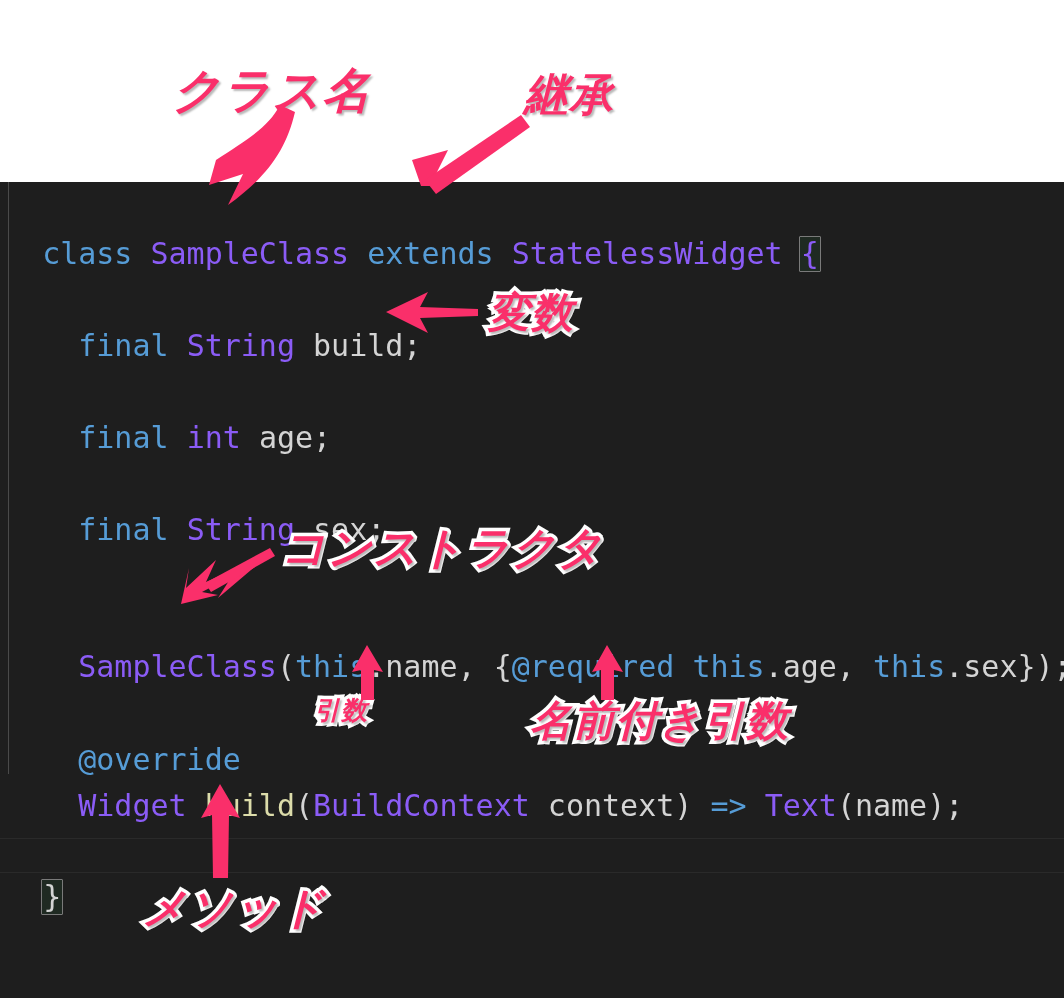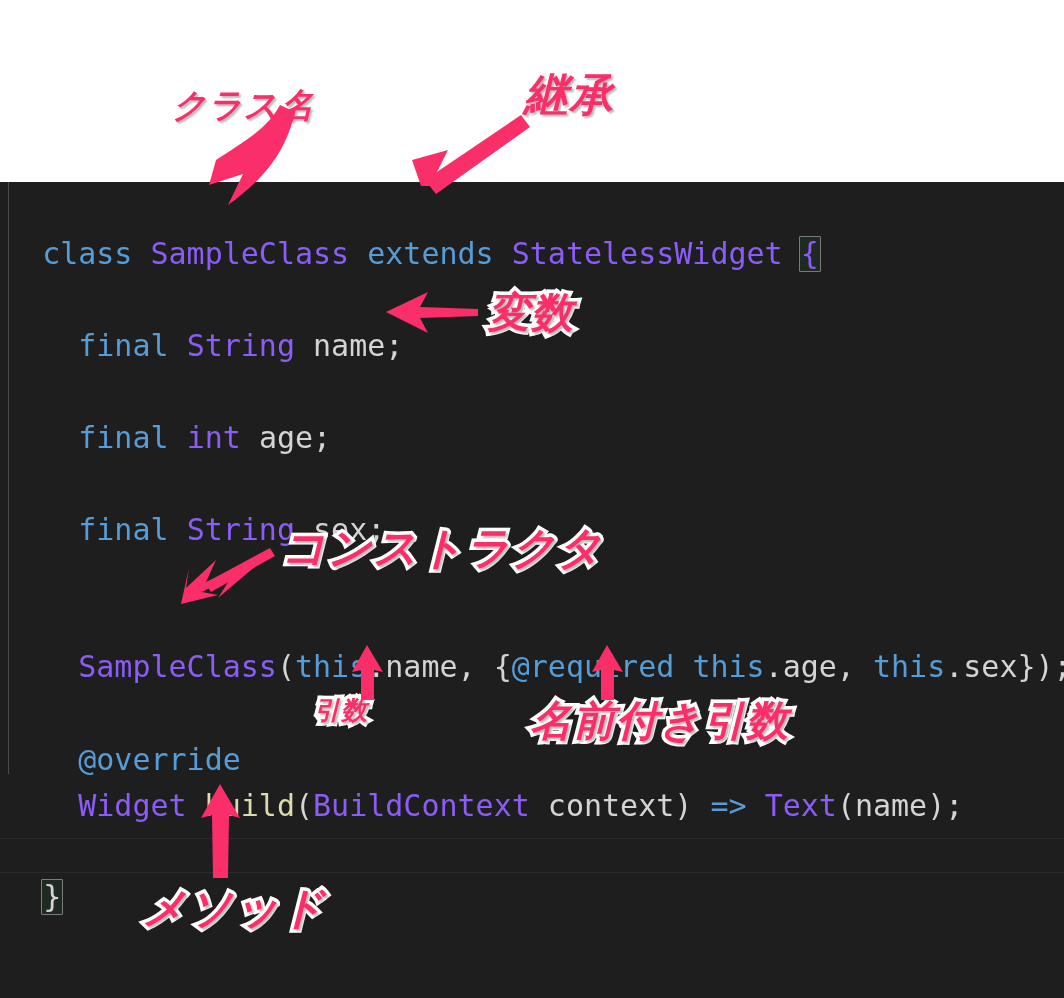--- a/index.html
+++ b/index.html
@@ -109,21 +109,21 @@
   <div class="editor-rule" style="top:690px;"></div>
 
   <div id="indent-guide" style="top:0px;"></div>
 </div>
 
 <div class="code-line" style="top:200px; left:6px;">
   <span class="tok-kw">class</span><span class="tok-plain"> </span><span class="tok-type">SampleClass</span><span class="tok-plain"> </span><span class="tok-kw">extends</span><span class="tok-plain"> </span><span class="tok-type">StatelessWidget</span><span class="tok-plain"> </span><span class="tok-type bracket-hl">{</span>
 </div>
 
 <div class="code-line" style="top:292px; left:6px;">
-  <span class="tok-plain">  </span><span class="tok-kw">final</span><span class="tok-plain"> </span><span class="tok-type">String</span><span class="tok-plain"> </span><span class="tok-plain">name;</span>
+  <span class="tok-plain">  </span><span class="tok-kw">final</span><span class="tok-plain"> </span><span class="tok-type">String</span><span class="tok-plain"> </span><span class="tok-plain">build;</span>
 </div>
 
 <div class="code-line" style="top:384px; left:6px;">
   <span class="tok-plain">  </span><span class="tok-kw">final</span><span class="tok-plain"> </span><span class="tok-type">int</span><span class="tok-plain"> </span><span class="tok-plain">age;</span>
 </div>
 
 <div class="code-line" style="top:476px; left:6px;">
   <span class="tok-plain">  </span><span class="tok-kw">final</span><span class="tok-plain"> </span><span class="tok-type">String</span><span class="tok-plain"> </span><span class="tok-plain">sex;</span>
 </div>
 
@@ -136,21 +136,21 @@
 </div>
 
 <div class="code-line" style="top:752px; left:6px;">
   <span class="tok-plain">  </span><span class="tok-type">Widget</span><span class="tok-plain"> </span><span class="tok-fn">build</span><span class="tok-plain">(</span><span class="tok-type">BuildContext</span><span class="tok-plain"> context) </span><span class="tok-kw">=&gt;</span><span class="tok-plain"> </span><span class="tok-type">Text</span><span class="tok-plain">(name);</span>
 </div>
 
 <div class="code-line" style="top:843px; left:7px;">
   <span class="tok-plain bracket-hl">}</span>
 </div>
 
-<div class="annot-label italic" style="left:172px; top:59px; font-size:34px;margin-top:24px;">クラス名</div>
+<div class="annot-label italic" style="left:172px; top:59px; font-size:48px;">クラス名</div>
 
 <div class="annot-label italic" style="left:524px; top:66px; font-size:44px;text-align:right;">継承</div>
 
 <div class="annot-label italic" style="left:488px; top:285px; font-size:42px;">変数</div>
 
 <div class="annot-label italic" style="left:281px; top:519px; font-size:44px;">コンストラクタ</div>
 
 <div class="annot-label italic" style="left:314px; top:693px; font-size:26px;">引数</div>
 
 <div class="annot-label italic" style="left:530px; top:693px; font-size:42px;">名前付き引数</div>

